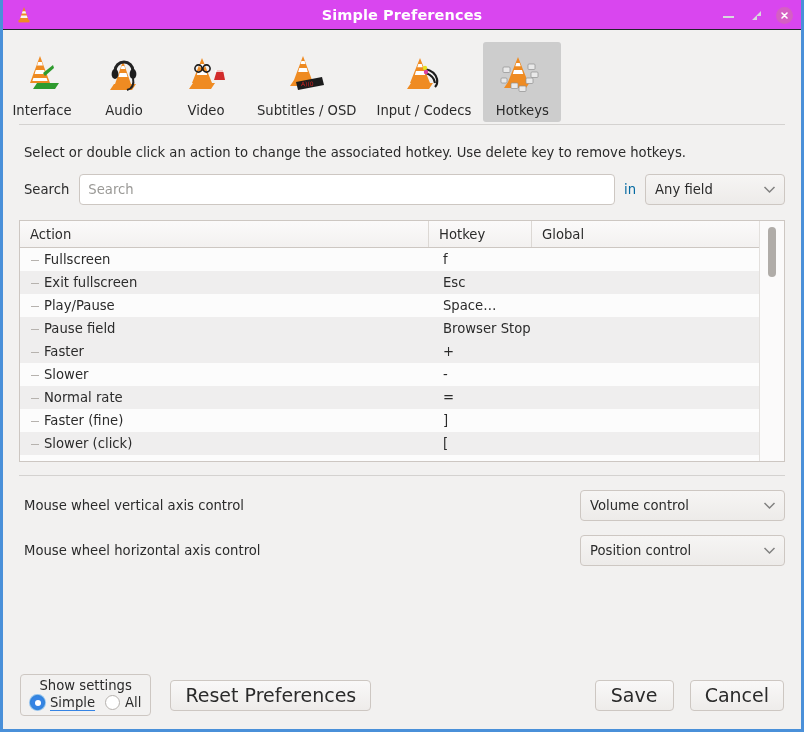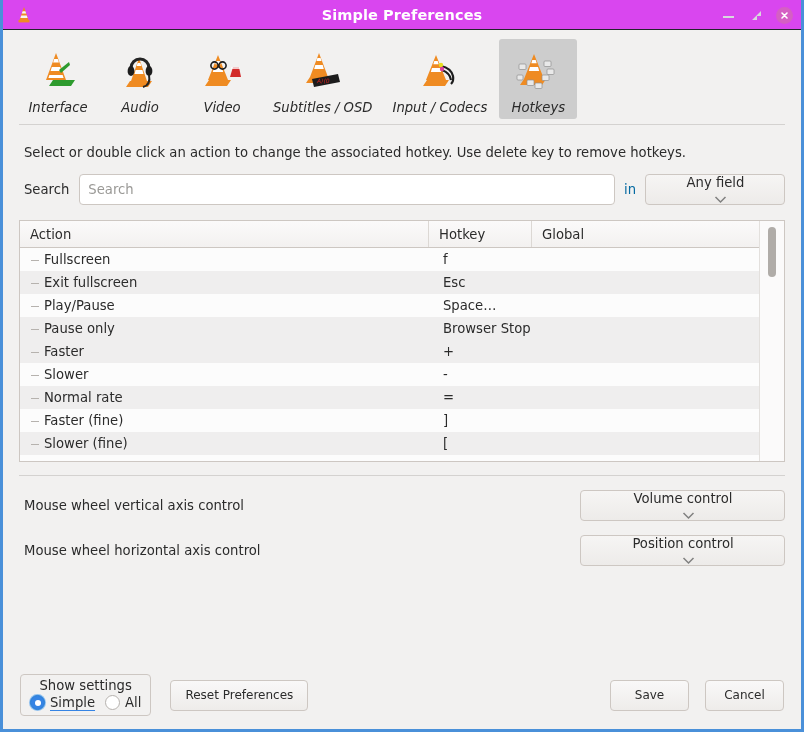--- a/index.html
+++ b/index.html
@@ -79,24 +79,23 @@
     background: #d55fc4;
     display: flex; align-items: center; justify-content: center;
   }
   .wc-close svg { display: block; }
 
   
   .toolbar {
     height: 92px;
     background: #f2f1f0;
     display: flex;
-    align-items: center;
-    padding: 6px 0 0 16px;
-    box-sizing: border-box;
-    font-style: italic;
+    align-items: flex-end;
+    padding: 6px 0 0 0;
+    box-sizing: border-box;
   }
   .tbitem {
     min-width: 78px;
     padding: 5px 8px 4px 8px;
     margin-right: 4px;
     border-radius: 3px;
     display: flex;
     flex-direction: column;
     align-items: center;
     cursor: pointer;
@@ -175,21 +174,20 @@
     border-radius: 4px;
     background: linear-gradient(180deg, #f6f5f4 0%, #edebe9 100%);
     display: flex;
     align-items: center;
     justify-content: space-between;
     padding: 0 8px 0 9px;
     font-size: 13.2px;
     color: #2b2b2b;
     cursor: pointer;
     user-select: none;
-    flex-direction: column;
   }
   .combo-search { width: 140px; }
   .chev { margin-left: 10px; opacity: .75; display: flex; }
 
   
   .tablewrap {
     margin-top: 15px;
     height: 242px;
     box-sizing: border-box;
     border: 1px solid #cdc7c2;
@@ -352,21 +350,21 @@
     text-decoration-color: #3584e4;
     text-underline-offset: 3px;
   }
 
   .btn {
     height: 31px;
     box-sizing: border-box;
     border: 1px solid #cdc7c2;
     border-radius: 4px;
     background: linear-gradient(180deg, #f9f8f8 0%, #eeecea 100%);
-    font-size: 12px;
+    font-size: 19px;
     color: #2b2b2b;
     padding: 0 14px;
     font-family: inherit;
     cursor: pointer;
     display: flex;
     align-items: center;
     justify-content: center;
   }
   .btn-reset { margin-left: 19px; }
   .right-btns {
@@ -556,21 +554,21 @@
               <div class="td c-action">
                 <span class="branch"></span>
                 <span>Play/Pause</span>
               </div>
               <div class="td c-hotkey">Space…</div>
               <div class="td c-global"></div>
             </div>
             <div class="trow even">
               <div class="td c-action">
                 <span class="branch"></span>
-                <span>Pause only</span>
+                <span>Pause field</span>
               </div>
               <div class="td c-hotkey">Browser Stop</div>
               <div class="td c-global"></div>
             </div>
             <div class="trow even">
               <div class="td c-action">
                 <span class="branch"></span>
                 <span>Faster</span>
               </div>
               <div class="td c-hotkey">+</div>
@@ -596,21 +594,21 @@
               <div class="td c-action">
                 <span class="branch"></span>
                 <span>Faster (fine)</span>
               </div>
               <div class="td c-hotkey">]</div>
               <div class="td c-global"></div>
             </div>
             <div class="trow even">
               <div class="td c-action">
                 <span class="branch"></span>
-                <span>Slower (fine)</span>
+                <span>Slower (click)</span>
               </div>
               <div class="td c-hotkey">[</div>
               <div class="td c-global"></div>
             </div>
             <div class="trow odd">
               <div class="td c-action">
                 <span class="branch"></span>
                 <span>Next</span>
               </div>
               <div class="td c-hotkey">n…</div>

